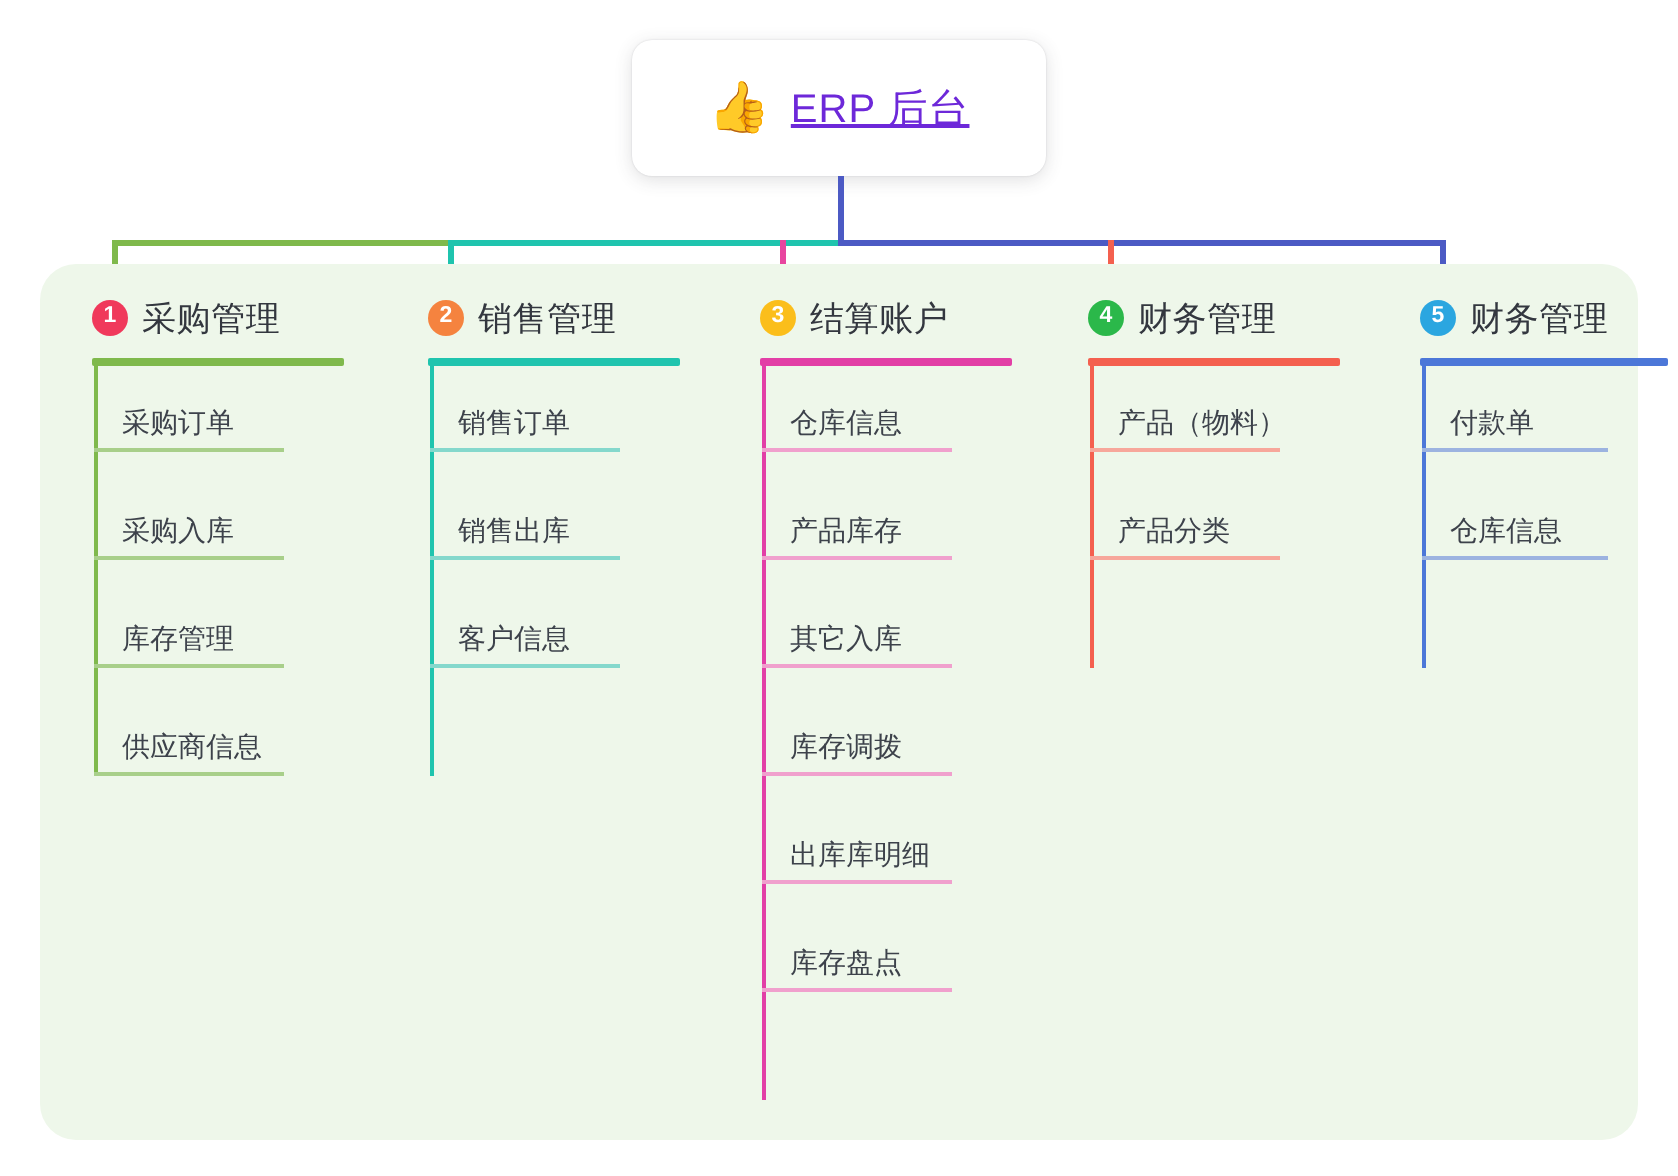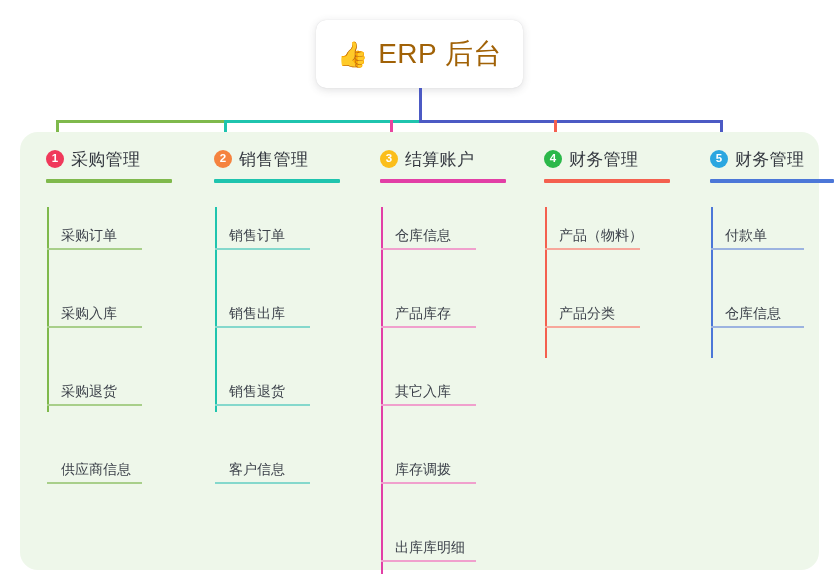--- a/index.html
+++ b/index.html
@@ -17,22 +17,23 @@
     left: 316px; top: 20px;
     width: 207px; height: 68px;
     background: #ffffff;
     border-radius: 10px;
     box-shadow: 0 2px 9px rgba(60,60,70,.16), 0 0 1px rgba(60,60,70,.18);
     display: flex; align-items: center; justify-content: center;
     gap: 10px;
   }
   #root-emoji { font-size: 25px; line-height: 1; }
   #root-title {
-    font-size: 28px; color: #a16207; letter-spacing: .5px;
+    font-size: 20px; color: #6d28d9; letter-spacing: .5px;
     white-space: nowrap;
+    text-decoration: underline;
   }
 
   
   .conn { position: absolute; }
 
   
   #panel {
     position: absolute;
     left: 20px; top: 132px;
     width: 799px; height: 438px;
@@ -55,21 +56,21 @@
   .col-title {
     font-size: 17px; color: #33373f; white-space: nowrap; letter-spacing: .3px;
   }
   .col-rule { height: 4px; border-radius: 1px; margin-top: 7px; }
 
   .col-body { position: relative; margin-top: 0; }
   .spine {
     position: absolute; left: 19px; top: 0; width: 2px;
   }
   .item {
-    position: relative; height: 54px; margin-top: 24px;
+    position: relative; height: 54px;
   }
   .item-label {
     position: absolute; left: 33px; bottom: 16px;
     font-size: 14px; color: #3d424b; white-space: nowrap;
   }
   .item-rule {
     position: absolute; left: 19px; bottom: 11px;
     height: 2px;
   }
 </style>
@@ -107,21 +108,21 @@
             <div class="spine" style="background: rgb(127, 185, 76); height: 205px;"></div>
             <div class="item">
               <span class="item-label">采购订单</span>
               <div class="item-rule" style="background: rgb(168, 207, 138); width: 95px;"></div>
             </div>
             <div class="item">
               <span class="item-label">采购入库</span>
               <div class="item-rule" style="background: rgb(168, 207, 138); width: 95px;"></div>
             </div>
             <div class="item">
-              <span class="item-label">采购退货</span>
+              <span class="item-label">库存管理</span>
               <div class="item-rule" style="background: rgb(168, 207, 138); width: 95px;"></div>
             </div>
             <div class="item">
               <span class="item-label">供应商信息</span>
               <div class="item-rule" style="background: rgb(168, 207, 138); width: 95px;"></div>
             </div>
           </div>
         </div>
         <div class="col" style="left: 176px; width: 150px;">
           <div class="col-head">
@@ -133,24 +134,20 @@
             <div class="spine" style="background: rgb(31, 196, 174); height: 205px;"></div>
             <div class="item">
               <span class="item-label">销售订单</span>
               <div class="item-rule" style="background: rgb(132, 216, 204); width: 95px;"></div>
             </div>
             <div class="item">
               <span class="item-label">销售出库</span>
               <div class="item-rule" style="background: rgb(132, 216, 204); width: 95px;"></div>
             </div>
             <div class="item">
-              <span class="item-label">销售退货</span>
-              <div class="item-rule" style="background: rgb(132, 216, 204); width: 95px;"></div>
-            </div>
-            <div class="item">
               <span class="item-label">客户信息</span>
               <div class="item-rule" style="background: rgb(132, 216, 204); width: 95px;"></div>
             </div>
           </div>
         </div>
         <div class="col" style="left: 342px; width: 150px;">
           <div class="col-head">
             <span class="badge" style="background: rgb(251, 190, 27);">3</span>
             <span class="col-title">结算账户</span>
           </div>

